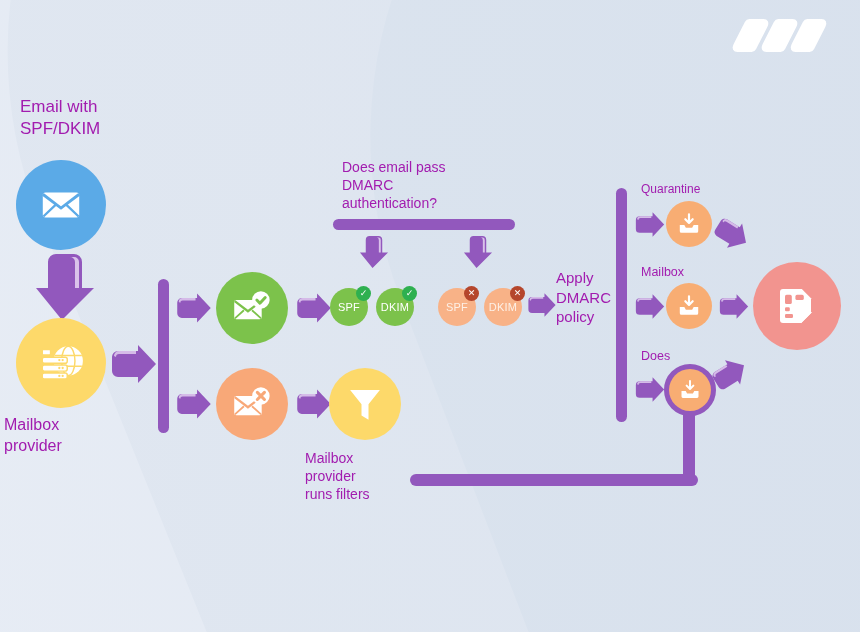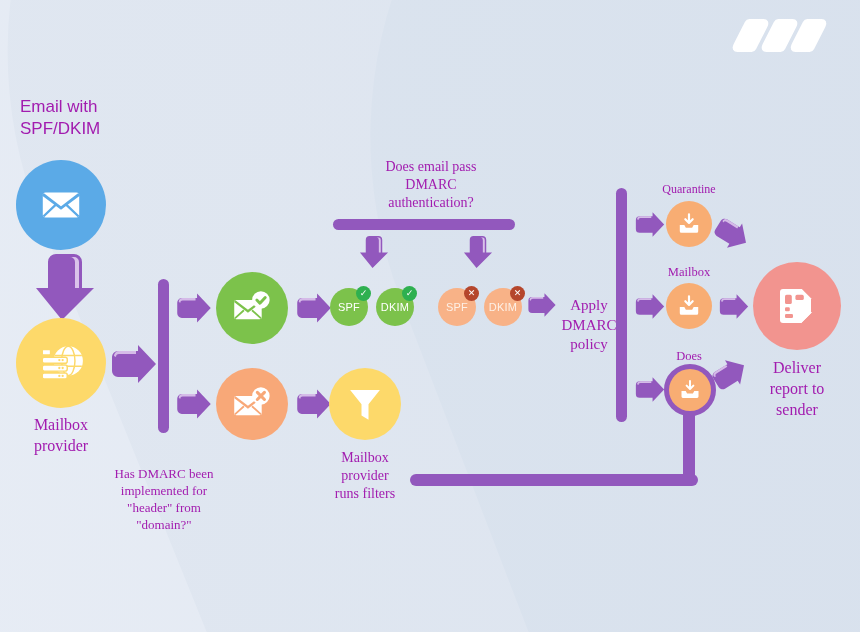--- a/index.html
+++ b/index.html
@@ -64,21 +64,21 @@
     justify-content: center;
   }
 
   
   .lbl {
     position: absolute;
     color: #a21caf;
     line-height: 1.30;
     white-space: pre-line;
   }
-  .lbl.c { text-align: center; font-family: Liberation Serif, serif; }
+  .lbl.c { text-align: left; }
   .lbl.l { text-align: left; }
 
   
   .bar-v, .bar-h {
     position: absolute;
     background: #9258bd;
     border-radius: 20px;
   }
 
   
@@ -168,24 +168,20 @@
   <div class="lbl c" style="left:4px; top:415px; width:114px; font-size:16px;">Mailbox
 provider</div>
 
   <svg class="abs" style="left:110px; top:343px;" width="48" height="42" viewBox="0 0 48 42">
     <path d="M2 14 a6 6 0 0 1 6 -6 h20 V2 L46 21 L28 40 v-6 H8 a6 6 0 0 1 -6 -6 z" fill="#9258bd"></path>
     <path d="M4 13 a5 5 0 0 1 5 -5 h17 v3 H9 a3 3 0 0 0 -3 3 z" fill="#e6d5f2" opacity=".8"></path>
   </svg>
 
   <div class="bar-v" style="left:158px; top:279px; width:11px; height:154px;"></div>
 
-  <div class="lbl c" style="left:94px; top:466px; width:140px; font-size:13px;">Has DMARC been
-implemented for
-"header" from
-"domain?"</div>
 
   <svg class="abs" style="left:175px; top:292px;" width="38" height="32" viewBox="0 0 48 42">
     <path d="M2 14 a6 6 0 0 1 6 -6 h20 V2 L46 21 L28 40 v-6 H8 a6 6 0 0 1 -6 -6 z" fill="#9258bd"></path>
     <path d="M4 13 a5 5 0 0 1 5 -5 h17 v3 H9 a3 3 0 0 0 -3 3 z" fill="#e6d5f2" opacity=".8"></path>
   </svg>
 
   <svg class="abs" style="left:175px; top:388px;" width="38" height="32" viewBox="0 0 48 42">
     <path d="M2 14 a6 6 0 0 1 6 -6 h20 V2 L46 21 L28 40 v-6 H8 a6 6 0 0 1 -6 -6 z" fill="#9258bd"></path>
     <path d="M4 13 a5 5 0 0 1 5 -5 h17 v3 H9 a3 3 0 0 0 -3 3 z" fill="#e6d5f2" opacity=".8"></path>
   </svg>
@@ -262,21 +258,21 @@
   <div class="chip fail abs" style="left:484px; top:288px;">
     <span>DKIM</span>
     <span class="badge no">✕</span>
   </div>
 
   <svg class="abs" style="left:527px; top:292px;" width="30" height="26" viewBox="0 0 48 42">
     <path d="M2 14 a6 6 0 0 1 6 -6 h20 V2 L46 21 L28 40 v-6 H8 a6 6 0 0 1 -6 -6 z" fill="#9258bd"></path>
     <path d="M4 13 a5 5 0 0 1 5 -5 h17 v3 H9 a3 3 0 0 0 -3 3 z" fill="#e6d5f2" opacity=".8"></path>
   </svg>
 
-  <div class="lbl c" style="left:556px; top:296px; width:66px; font-size:15px;">Apply
+  <div class="lbl c" style="left:556px; top:268px; width:66px; font-size:15px;">Apply
 DMARC
 policy</div>
 
   <div class="bar-v" style="left:616px; top:188px; width:11px; height:234px;"></div>
 
   <div class="lbl c" style="left:641px; top:182px; width:96px; font-size:12px;">Quarantine</div>
 
   <svg class="abs" style="left:634px; top:211px;" width="32" height="27" viewBox="0 0 48 42">
     <path d="M2 14 a6 6 0 0 1 6 -6 h20 V2 L46 21 L28 40 v-6 H8 a6 6 0 0 1 -6 -6 z" fill="#9258bd"></path>
     <path d="M4 13 a5 5 0 0 1 5 -5 h17 v3 H9 a3 3 0 0 0 -3 3 z" fill="#e6d5f2" opacity=".8"></path>
@@ -348,17 +344,14 @@
       <path d="M19.6 15 L14 20.6 V15.8 a.8 .8 0 0 1 .8 -.8 z" fill="#ffffff"></path>
       <g fill="#f2948f">
         <rect x="6" y="6.4" width="3.4" height="4.6" rx=".8"></rect>
         <rect x="11.2" y="6.4" width="4.2" height="2.6" rx=".8"></rect>
         <rect x="6" y="12.6" width="2.4" height="2" rx=".6"></rect>
         <rect x="6" y="16" width="4" height="2" rx=".6"></rect>
       </g>
     </svg>
   </div>
 
-  <div class="lbl c" style="left:737px; top:358px; width:120px; font-size:16px;">Deliver
-report to
-sender</div>
 
 </div>
 
 </body></html>

